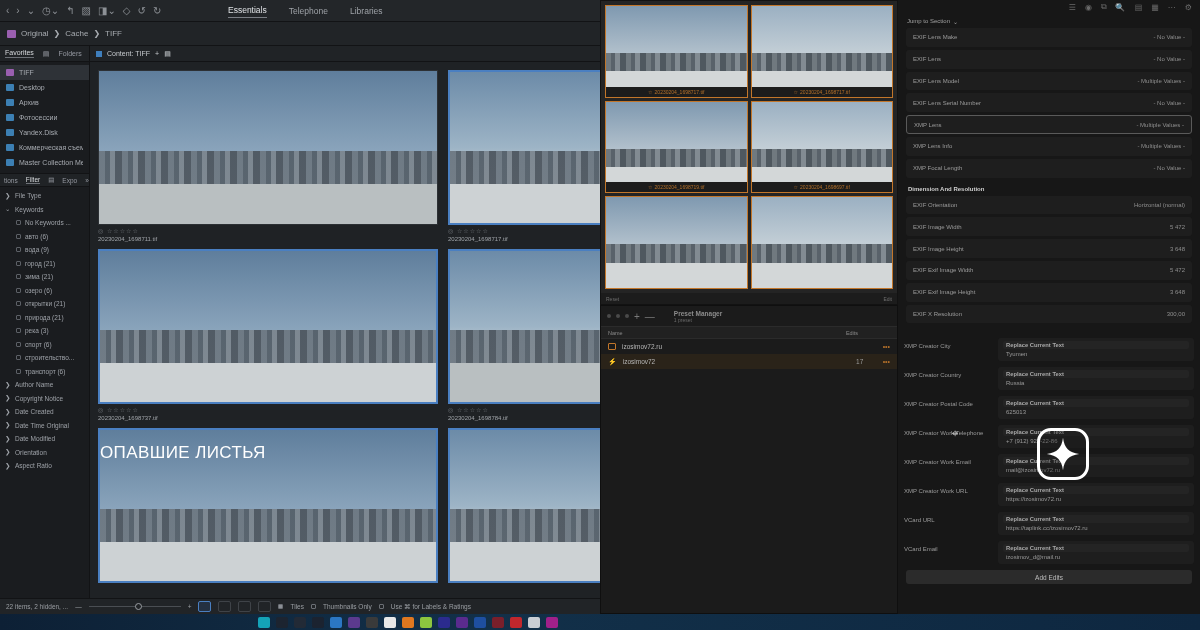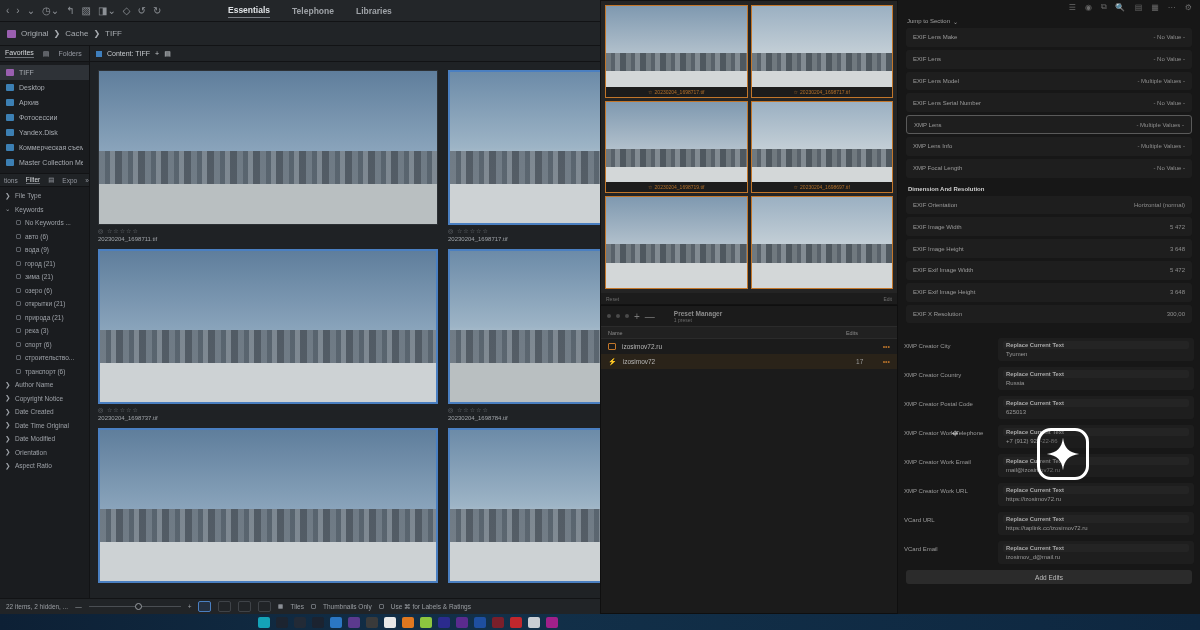--- a/index.html
+++ b/index.html
@@ -8,21 +8,21 @@
   .stage { position:relative; width:1200px; height:630px; overflow:hidden; }
 
   
   .bridge { position:absolute; left:0; top:0; width:896px; height:614px;
     background:#1d1f22; display:flex; flex-direction:column; }
 
   .b-menubar { height:22px; background:#232629; display:flex; align-items:center;
     padding:0 6px; gap:7px; border-bottom:1px solid #121315; position:relative; }
   .arrow-ico { font-size:10px; color:#8d9196; }
   .wsp { position:absolute; left:228px; top:0; height:22px; display:flex; align-items:center; gap:22px; }
-  .wsp span { font-size:8.5px; color:#9ea2a7;font-weight:bold; }
+  .wsp span { font-size:8.5px; color:#9ea2a7; }
   .wsp .on { color:#dfe2e5; border-bottom:1px solid #7a7e84; padding-bottom:2px; }
   .b-search { position:absolute; right:6px; top:4px; width:106px; height:14px;
     background:#131517; border:1px solid #35383c; border-radius:2px;
     display:flex; align-items:center; padding:0 4px; gap:3px; }
   .b-search span { font-size:6.5px; color:#5f6368; }
   .chev-r { position:absolute; right:0px; top:3px; font-size:9px; color:#8d9196; }
 
   .b-path { height:24px; background:#212427; display:flex; align-items:center;
     padding:0 7px; gap:5px; border-bottom:1px solid #121315; position:relative; }
   .folder-chip { width:9px; height:8px; background:#9a5fb0; border-radius:1px; }
@@ -853,20 +853,21 @@
             <span class="val">izosimov_d@mail.ru</span>
           </div>
         </div>
       </div>
     <div class="addedits">
       <span>Add Edits</span>
     </div>
   </div>
   <span class="cursor">⌖</span>
 
+  <div class="sub">ОПАВШИЕ ЛИСТЬЯ</div>
   <div class="spark">
     <svg viewBox="0 0 40 40">
         <path d="M20 1 C21.5 13 27 18.5 39 20 C27 21.5 21.5 27 20 39 C18.5 27 13 21.5 1 20 C13 18.5 18.5 13 20 1 Z" fill="#ffffff"></path>
       </svg>
   </div>
 
   <div class="taskbar" id="taskbar">
       <span class="tk" style="background: rgb(20, 163, 184);"></span>
       <span class="tk" style="background: rgb(28, 36, 48);"></span>
       <span class="tk" style="background: rgb(34, 42, 54);"></span>

